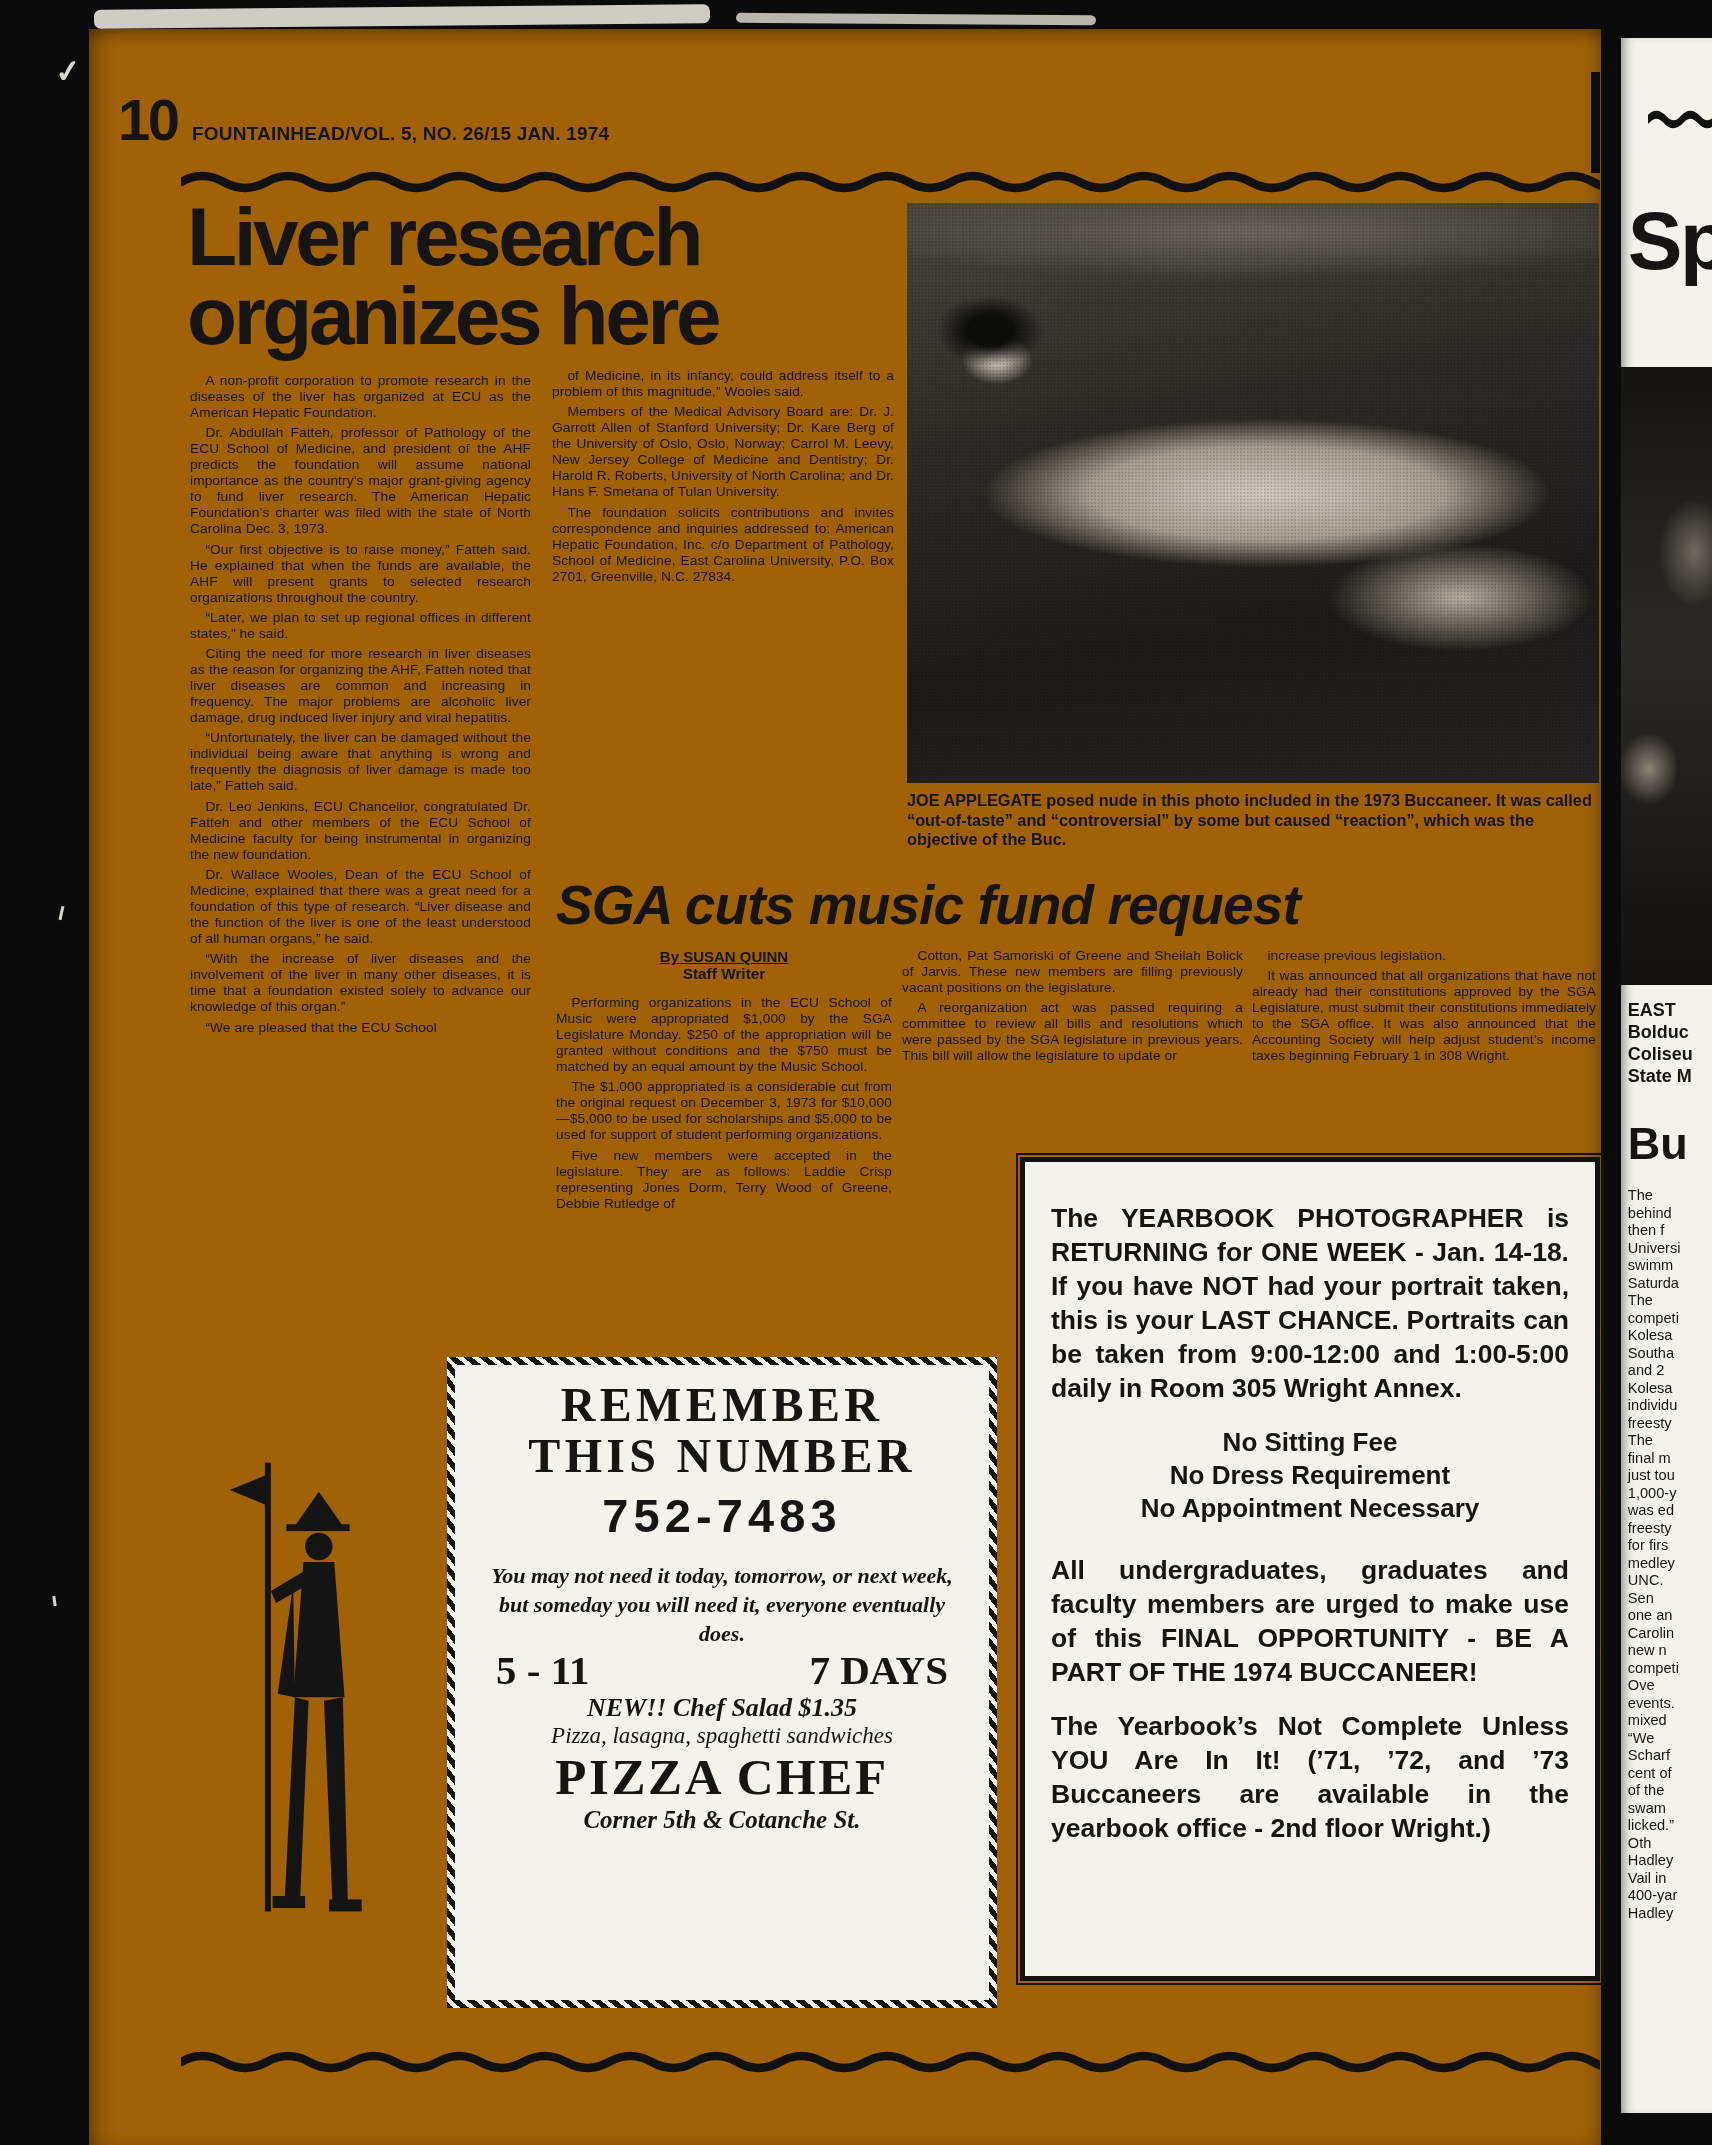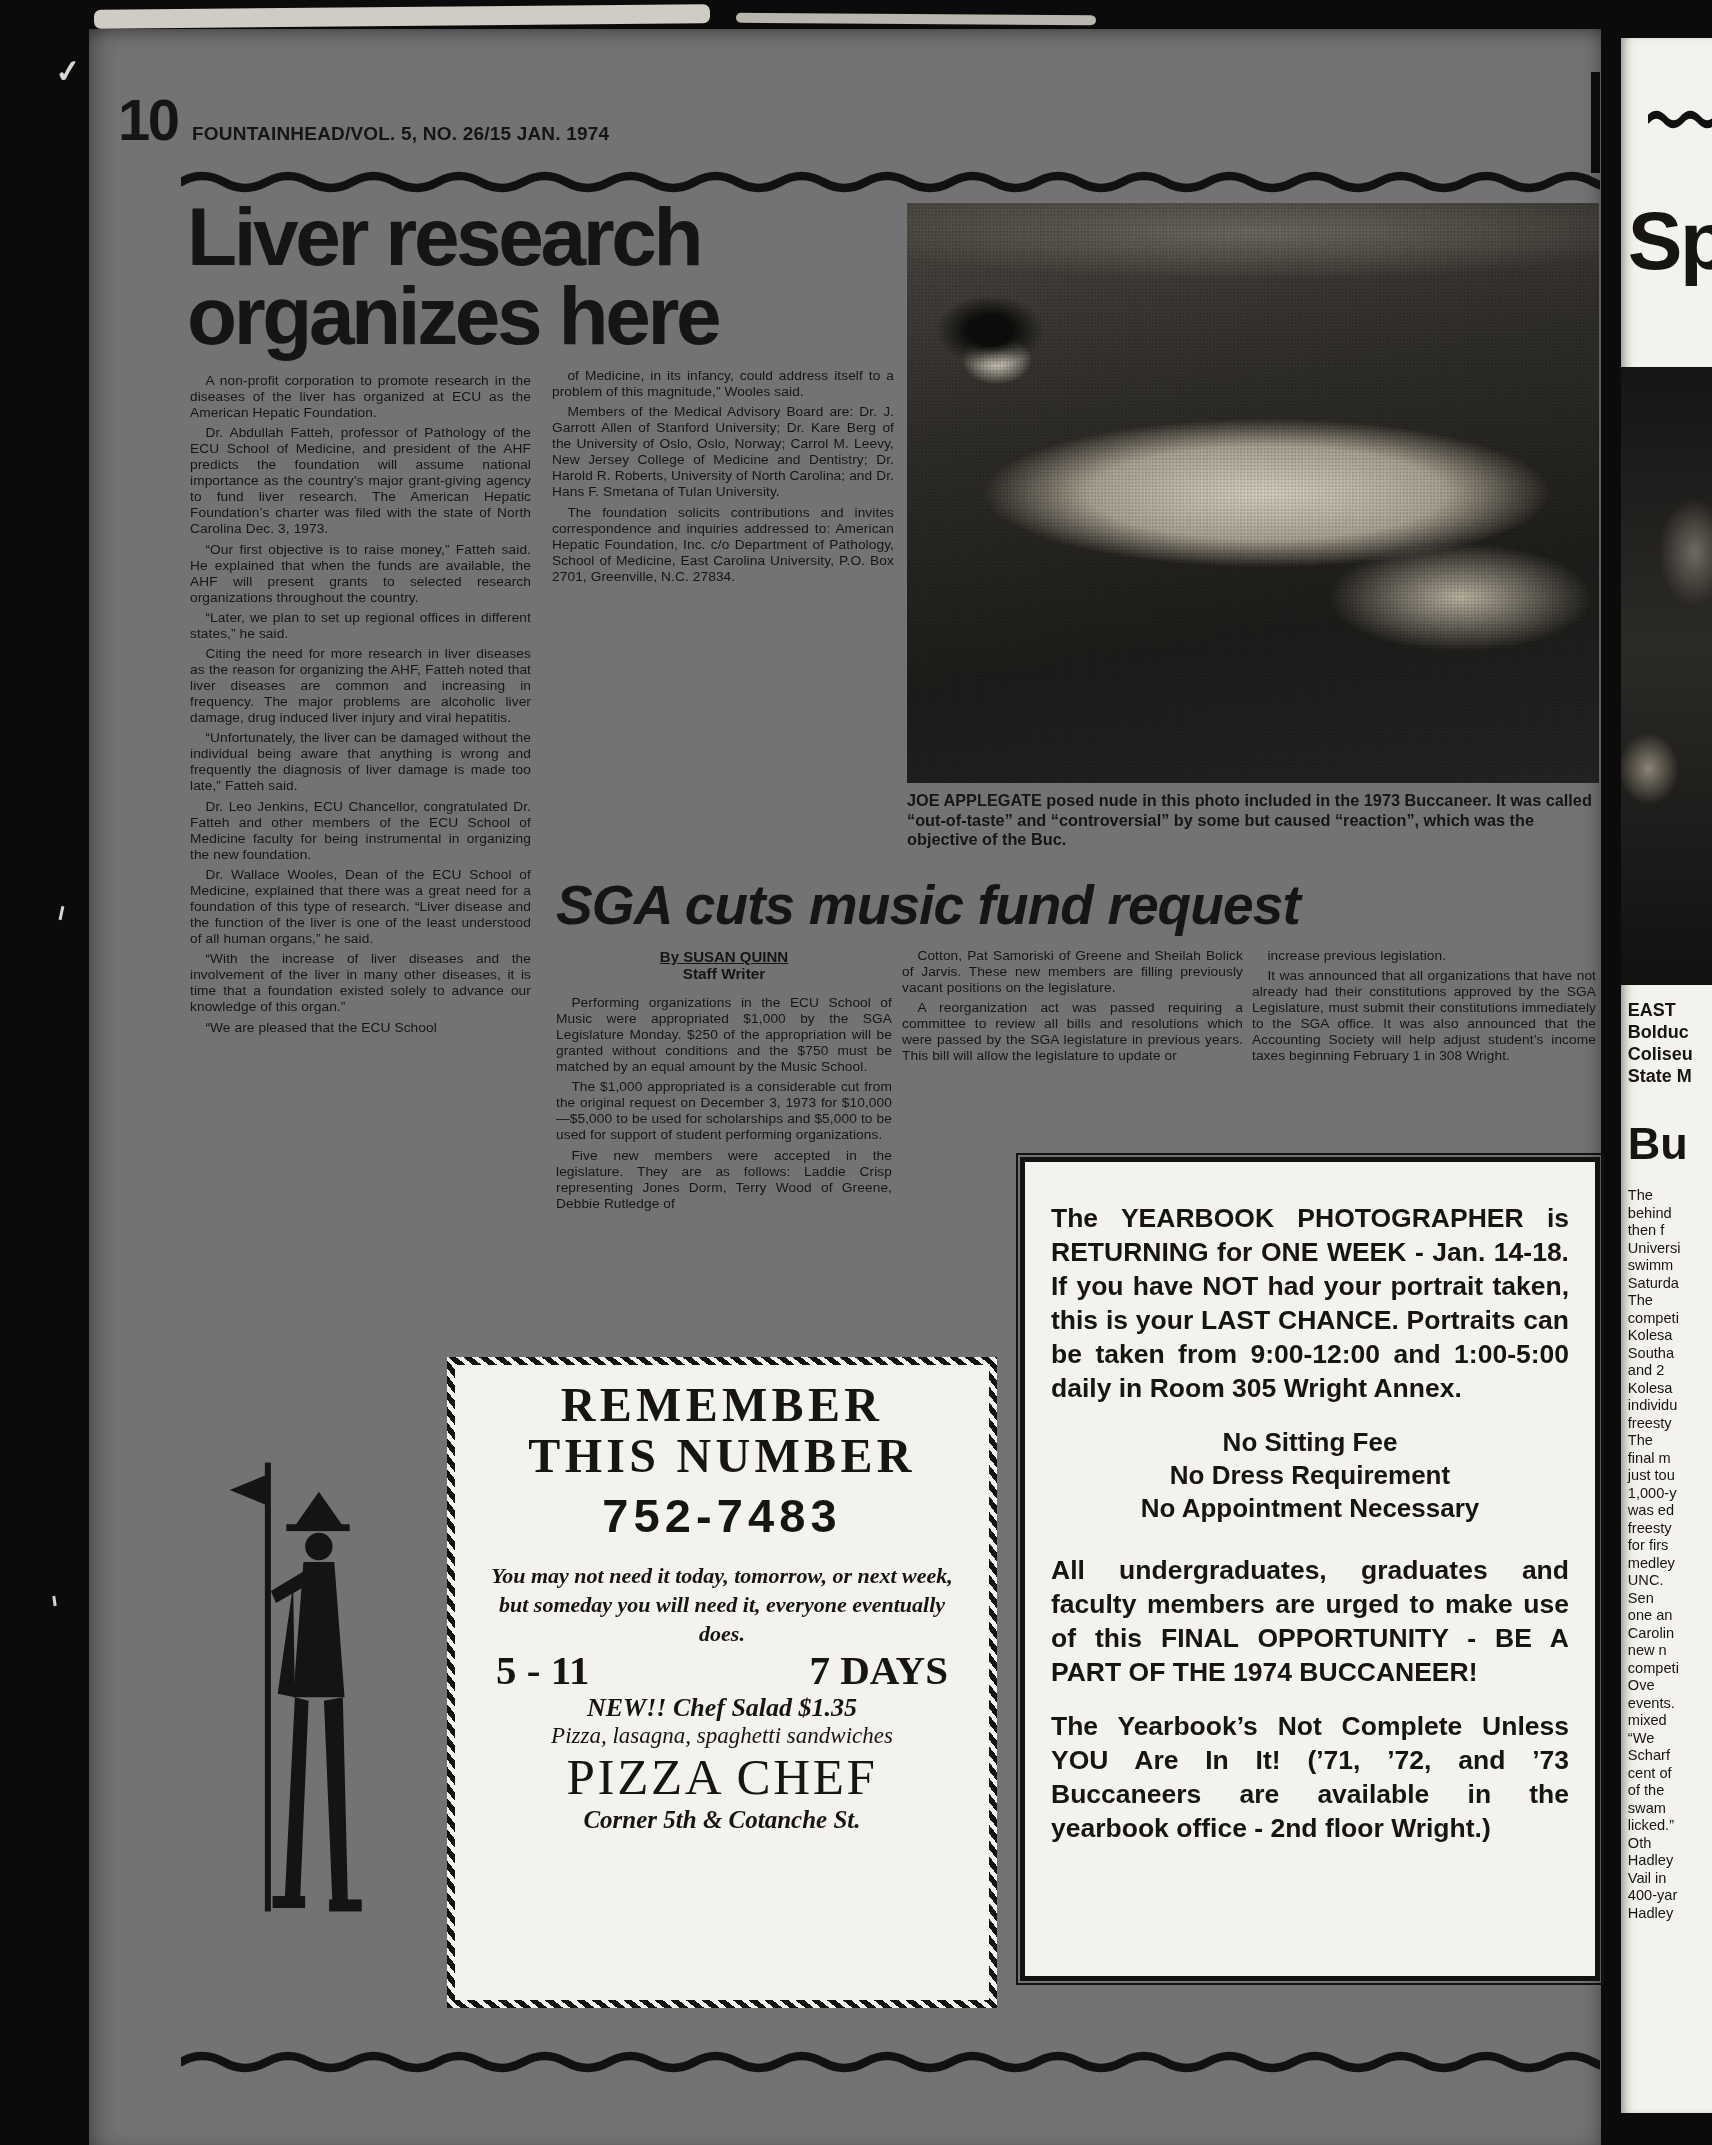--- a/index.html
+++ b/index.html
@@ -4,21 +4,21 @@
 <style>
   html,body{margin:0;padding:0;}
   body{
     width:1712px;height:2145px;position:relative;overflow:hidden;
     background:#0b0b0b;color:#171513;
     font-family:"Liberation Sans", sans-serif;
     -webkit-font-smoothing:antialiased;
   }
   .page{
     position:absolute;left:89px;top:29px;width:1512px;height:2116px;
-    background:#737373;
+    background:#a16207;
     box-shadow: inset 17px 0 29px -17px rgba(0,0,0,.55),
                 inset -13.7px 0 22px -13.7px rgba(0,0,0,.35),
                 inset 0 13.7px 20.5px -13.7px rgba(0,0,0,.45);
   }
   .torn-strip{position:absolute;left:94px;top:6.8px;width:616px;height:19px;background:#cfccc4;transform:rotate(-.5deg);border-radius:6.8px;}
   .torn-strip2{position:absolute;left:736px;top:13.7px;width:360px;height:10.3px;background:#b9b6ae;transform:rotate(.4deg);border-radius:5.1px;}
 
   .page-number{position:absolute;left:29px;top:57px;font-size:58px;font-weight:bold;letter-spacing:-2.6px;}
   .masthead{position:absolute;left:103px;top:94px;font-size:19px;font-weight:bold;letter-spacing:0.2px;}
 
@@ -81,21 +81,21 @@
     padding:13.7px 19px;text-align:center;
     font-family:"Liberation Serif", serif;
   }
   .ad-big{font-weight:bold;font-size:48px;line-height:51px;letter-spacing:4.3px;}
   .ad-phone{font-weight:bold;font-size:47px;line-height:53px;letter-spacing:5.1px;margin-top:8.6px;font-family:"Liberation Sans",sans-serif;}
   .ad-tagline{font-style:italic;font-size:22px;line-height:29px;margin-top:19px;font-weight:bold;}
   .ad-service{font-weight:bold;font-size:45px;line-height:48px;letter-spacing:0.9px;margin-top:15.4px;}
   .ad-hours-row{display:flex;justify-content:space-between;font-weight:bold;font-size:41px;line-height:45px;padding:0 22px;}
   .ad-new{font-style:italic;font-weight:bold;font-size:26px;line-height:28px;margin-top:1px;}
   .ad-menu{font-style:italic;font-size:23px;line-height:28px;}
-  .ad-name{font-weight:normal;font-size:51px;line-height:55px;letter-spacing:2.6px;text-align:center;}
+  .ad-name{font-weight:bold;font-size:51px;line-height:55px;letter-spacing:2.6px;text-align:center;}
   .ad-address{font-style:italic;font-weight:bold;font-size:25px;line-height:29px;}
 
   .quixote{position:absolute;left:127px;top:1425px;width:180px;height:514px;}
 
   .edge-mark{position:absolute;left:1502px;top:43px;width:8.6px;height:101px;background:#0c0c0c;}
 
   .next-page{
     position:absolute;left:1621px;top:38px;width:92px;height:2075px;
     background:#f4f2ec;overflow:hidden;
     box-shadow:inset 8.6px 0 12px -6.8px rgba(0,0,0,.5);

